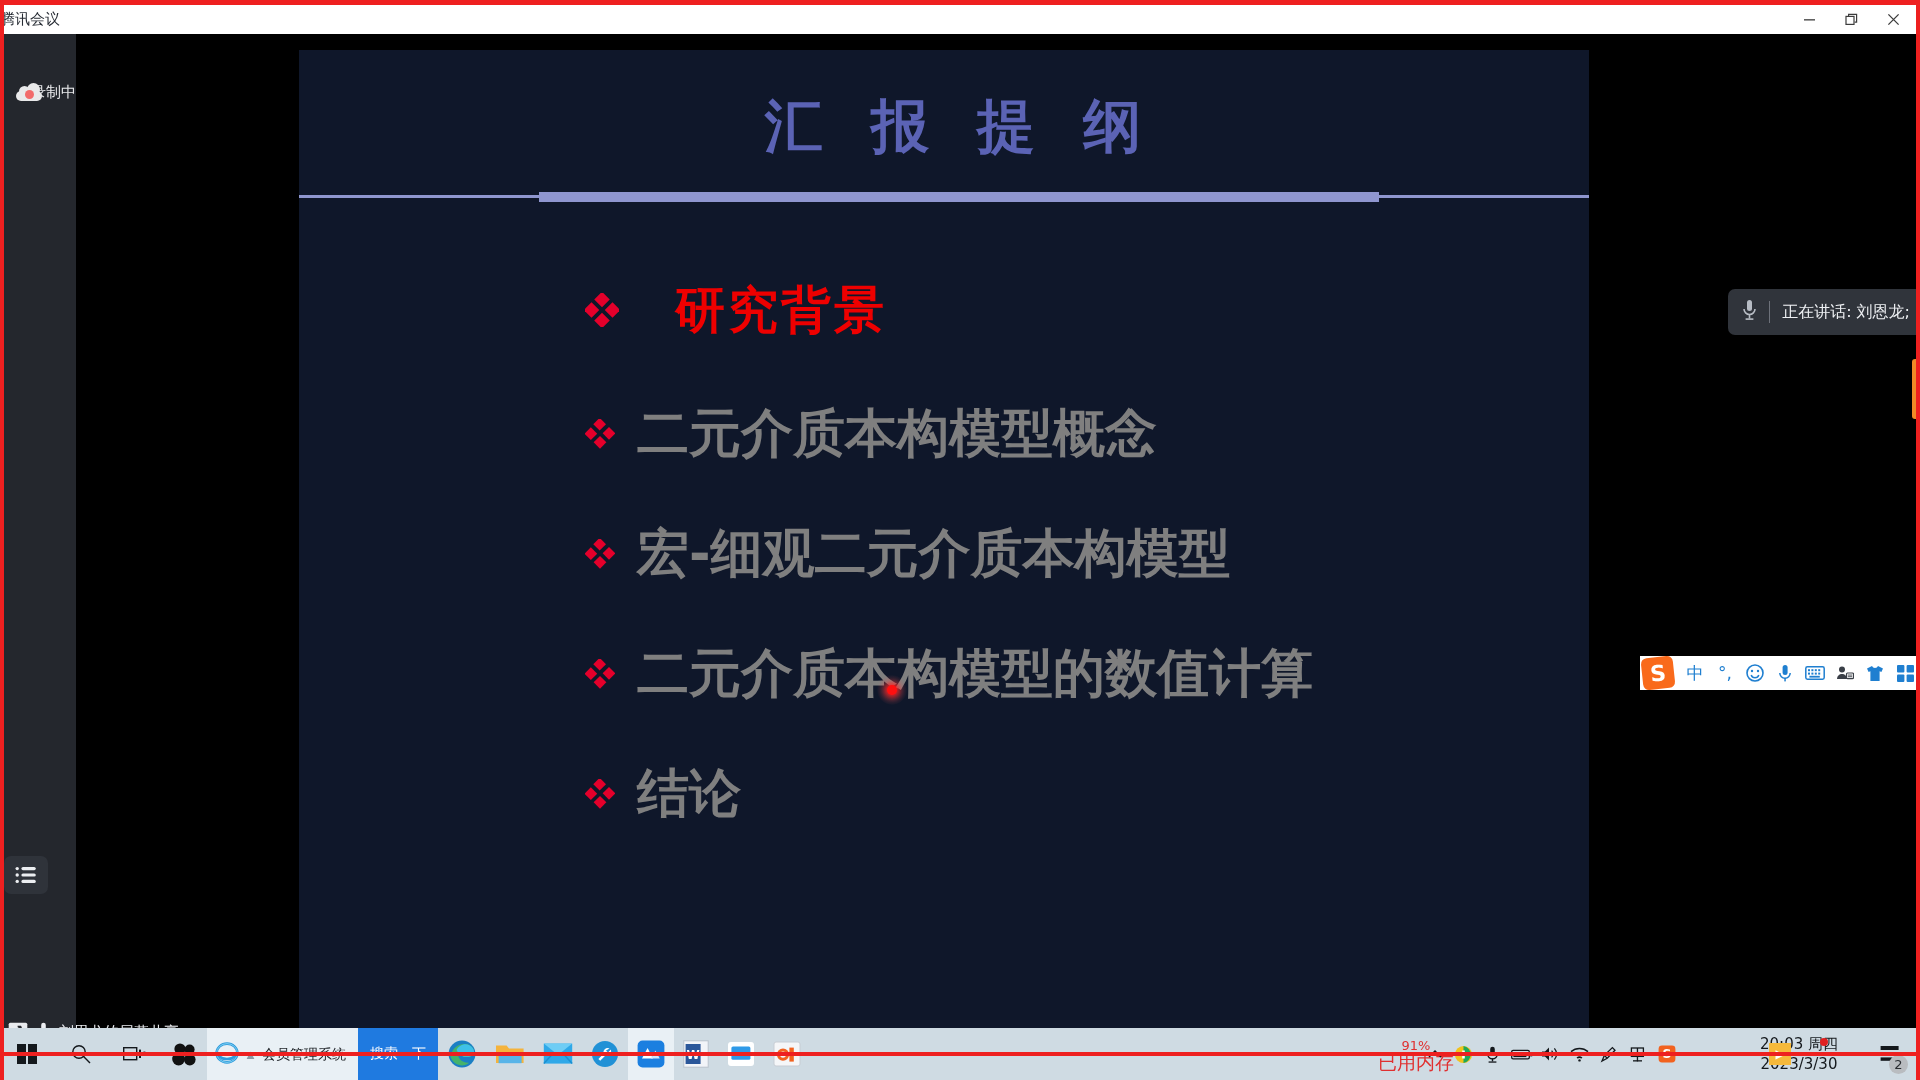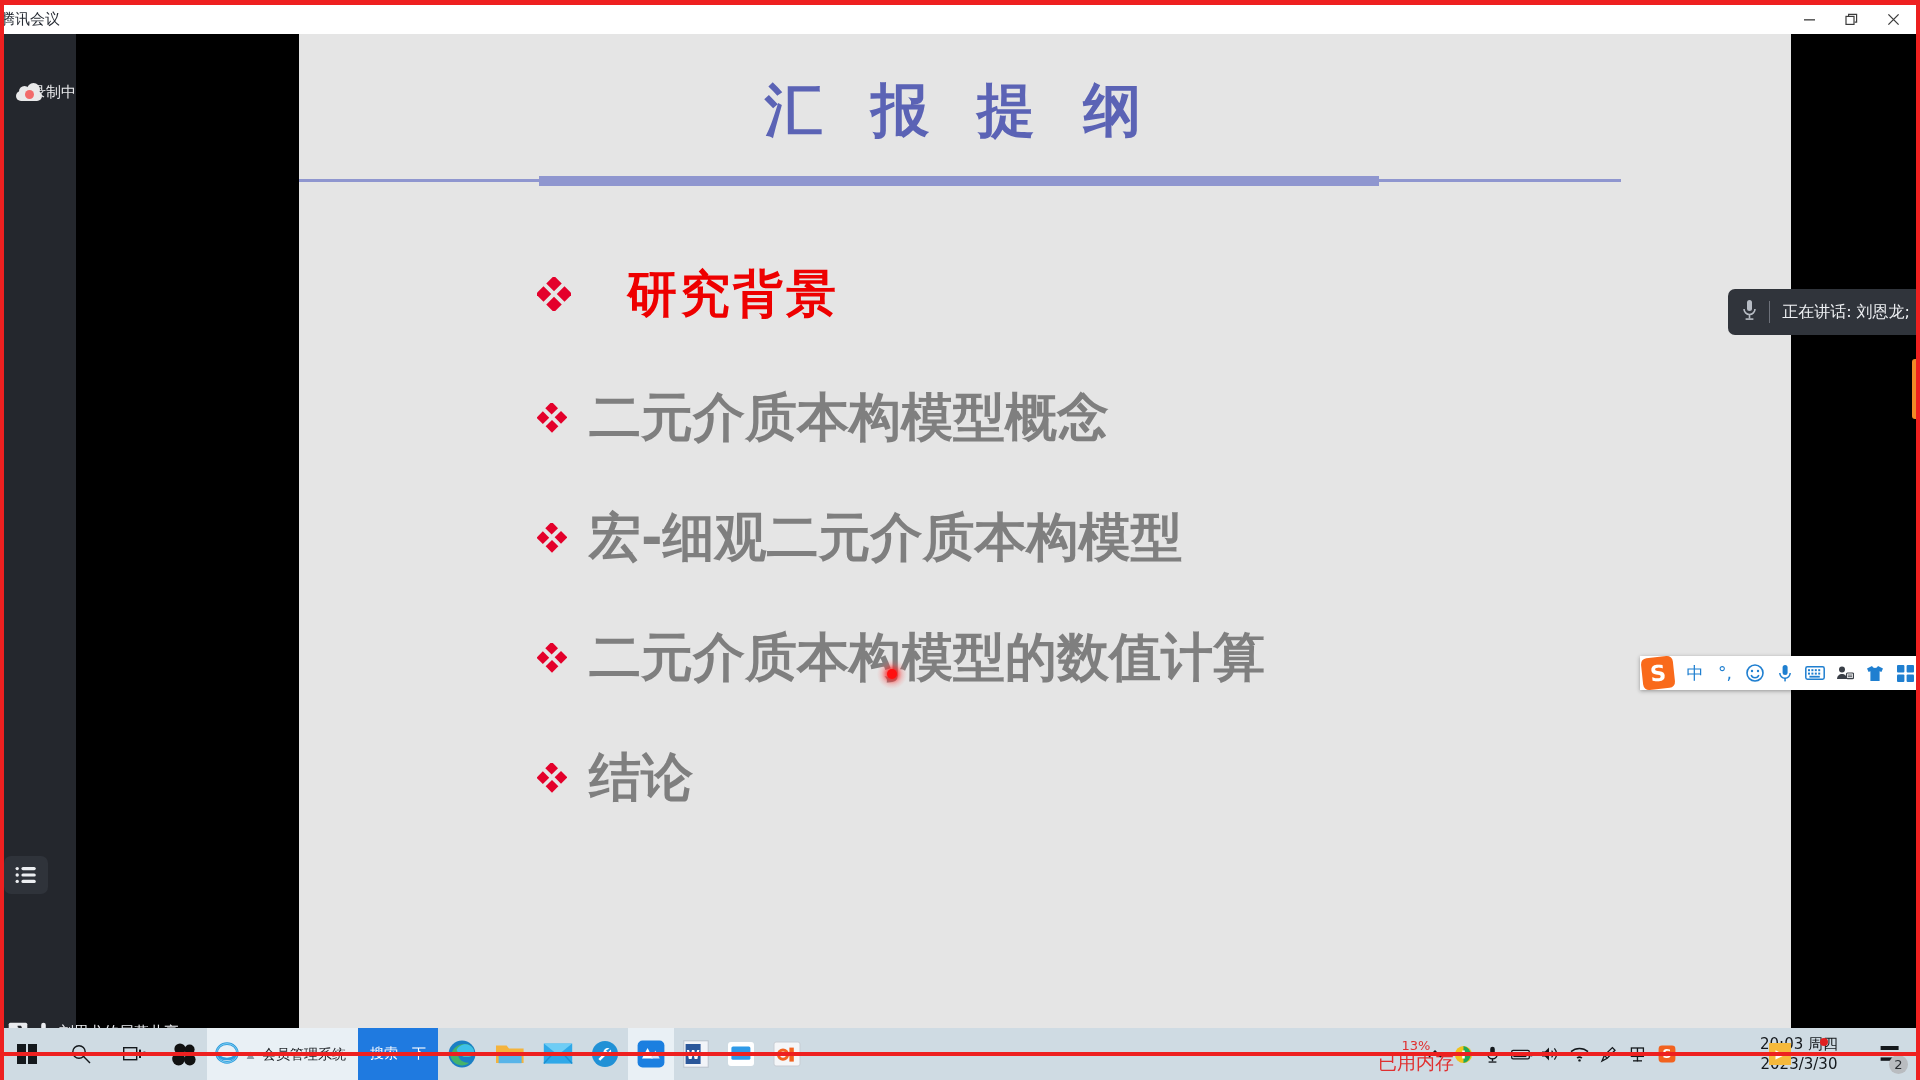--- a/index.html
+++ b/index.html
@@ -104,22 +104,22 @@
     display:flex; align-items:center; gap:9px; padding-left:8px;
     z-index:22;
   }
   .share-bar .lbl{
     font-size:15px; color:#eceef1; white-space:nowrap;
     font-family:"DejaVu Sans","Liberation Sans",sans-serif;
   }
 
   
   .slide{
-    position:absolute; left:299px; top:0; width:1492px; height:1018px;
-    background:#e5e5e5; z-index:14; overflow:hidden;
+    position:absolute; left:299px; top:16px; width:1290px; height:1018px;
+    background:#0f172a; z-index:14; overflow:hidden;
   }
   .slide-title{
     position:absolute; left:0; top:38px; width:1322px;
     text-align:center;
     font-family:"DejaVu Serif","Liberation Serif",serif;
     font-size:58px; font-weight:700; letter-spacing:14px;
     color:#5b63b5;
   }
   .title-rule{
     position:absolute; left:0; top:142px; width:1322px; height:10px;
@@ -127,21 +127,21 @@
   .title-rule .thin{
     position:absolute; left:0; top:3px; width:1322px; height:3px;
     background:#8f96cf;
   }
   .title-rule .thick{
     position:absolute; left:240px; top:0; width:840px; height:10px;
     background:#8f96cf;
   }
 
   .bullets{
-    position:absolute; left:0; top:196px; width:1322px;
+    position:absolute; left:0; top:196px; width:1322px;padding-left:48px;
   }
   .bullet{
     display:flex; align-items:center; height:120px; padding-left:238px;
   }
   .bullet .mark{
     width:52px; flex:0 0 52px;
     display:flex; align-items:center; justify-content:flex-start;
   }
   .bullet .label{
     font-family:"DejaVu Sans","Liberation Sans",sans-serif;
@@ -648,21 +648,21 @@
     <svg width="28" height="26" viewBox="0 0 28 26">
       <rect x="1" y="1" width="26" height="24" rx="2" fill="#f5f6f8" stroke="#c8cdd4"></rect>
       <circle cx="10" cy="13.6" r="4.6" fill="none" stroke="#f2621f" stroke-width="3"></circle>
       <rect x="16.4" y="6.6" width="4.4" height="14" fill="#f2621f"></rect>
     </svg>
   </div>
 
 </div>
 
 <div class="mem">
-  <span class="pct">13%</span>
+  <span class="pct">91%</span>
   <span class="cap">已用内存</span>
 </div>
 
 <div class="tray">
   <span class="ti">
     <svg width="14" height="10" viewBox="0 0 14 10">
         <path d="M1 8 L7 2 L13 8" stroke="#14181c" stroke-width="1.5" fill="none"></path>
       </svg>
   </span>
   <span class="ti">

